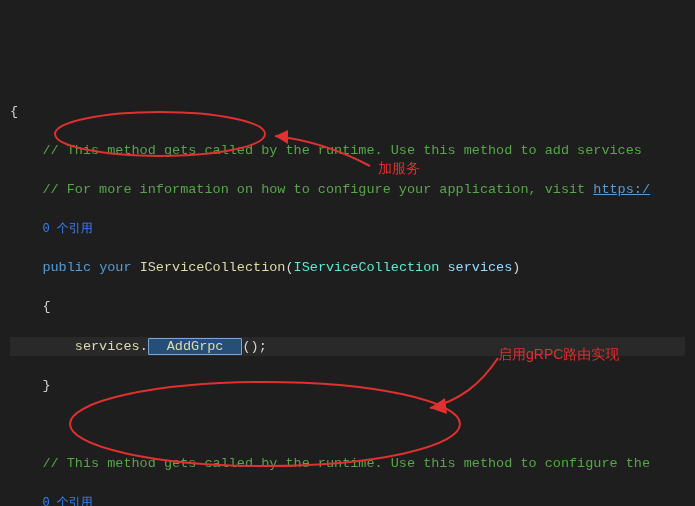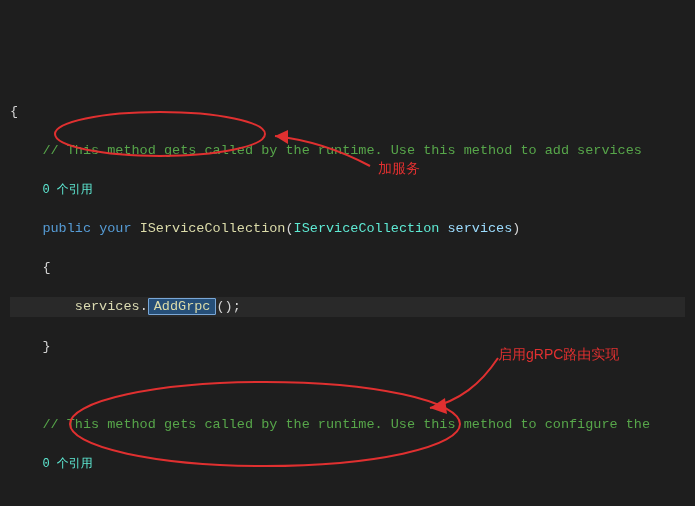--- a/index.html
+++ b/index.html
@@ -11,42 +11,43 @@
     color: #d4d4d4;
     width: 695px;
     height: 506px;
     overflow: hidden;
     position: relative;
     padding: 4px 10px;
     white-space: pre;
   }
   .line { display: block; }
   .comment { color: #57a64a; }
-  .ref { color: #5eead4; font-size: 12px; }
+  .ref { color: #3b82f6; font-size: 12px; }
   .kw { color: #569cd6; }
   .type { color: #5eead4; }
   .method { color: #dcdcaa; }
   .ident { color: #dcdcb3; }
   .local { color: #9cdcfe; }
   .link { color: #569cd6; text-decoration: underline; }
   .punc { color: #d4d4d4; }
-  .sel { background: #264f78; border: 1px solid #7aa7d6; padding: 0 5px; border-radius: 1px; }
+  .sel { background: #264f78; border: 1px solid #7aa7d6; padding: 0 18px; border-radius: 1px; }
   .hl-row { background: rgba(120,120,120,0.12); display:block; }
 
   svg.ov { position: absolute; top: 0; left: 0; pointer-events: none; }
   .anno { position: absolute; color: #e03030; font-family: "Microsoft YaHei", sans-serif; font-size: 14px; }
 </style>
 </head>
 <body>
 
 
 
 <div>
 <span class="line"><span class="punc">{</span></span>
 <span class="line">    <span class="comment">// This method gets called by the runtime. Use this method to add services</span></span>
+<span class="line">    <span class="comment">// For more information on how to configure your application, visit </span><span class="link">https:/</span></span>
 <span class="line">    <span class="ref">0 个引用</span></span>
 <span class="line">    <span class="kw">public</span> <span class="kw">your</span> <span class="method">IServiceCollection</span><span class="punc">(</span><span class="type">IServiceCollection</span> <span class="local">services</span><span class="punc">)</span></span>
 <span class="line">    <span class="punc">{</span></span>
 <span class="line hl-row">        <span class="ident">services</span><span class="punc">.</span><span class="sel"><span class="method">AddGrpc</span></span><span class="punc">()</span><span class="punc">;</span></span>
 <span class="line">    <span class="punc">}</span></span>
 <span class="line"> </span>
 <span class="line">    <span class="comment">// This method gets called by the runtime. Use this method to configure the</span></span>
 <span class="line">    <span class="ref">0 个引用</span></span>
 
 

